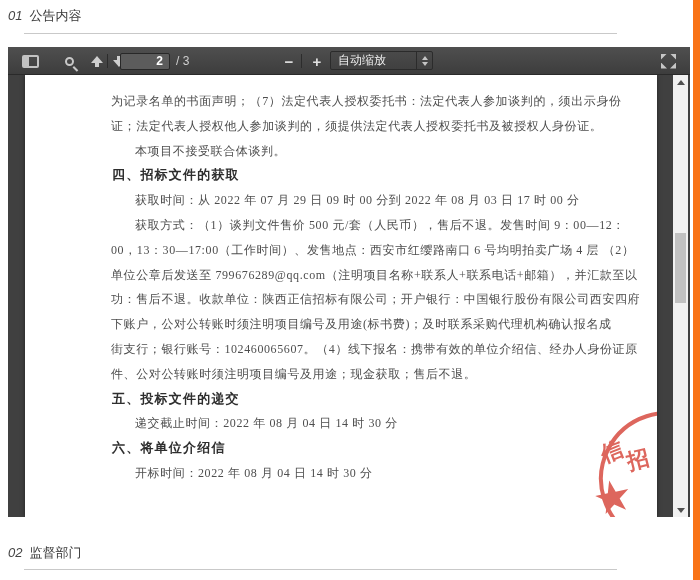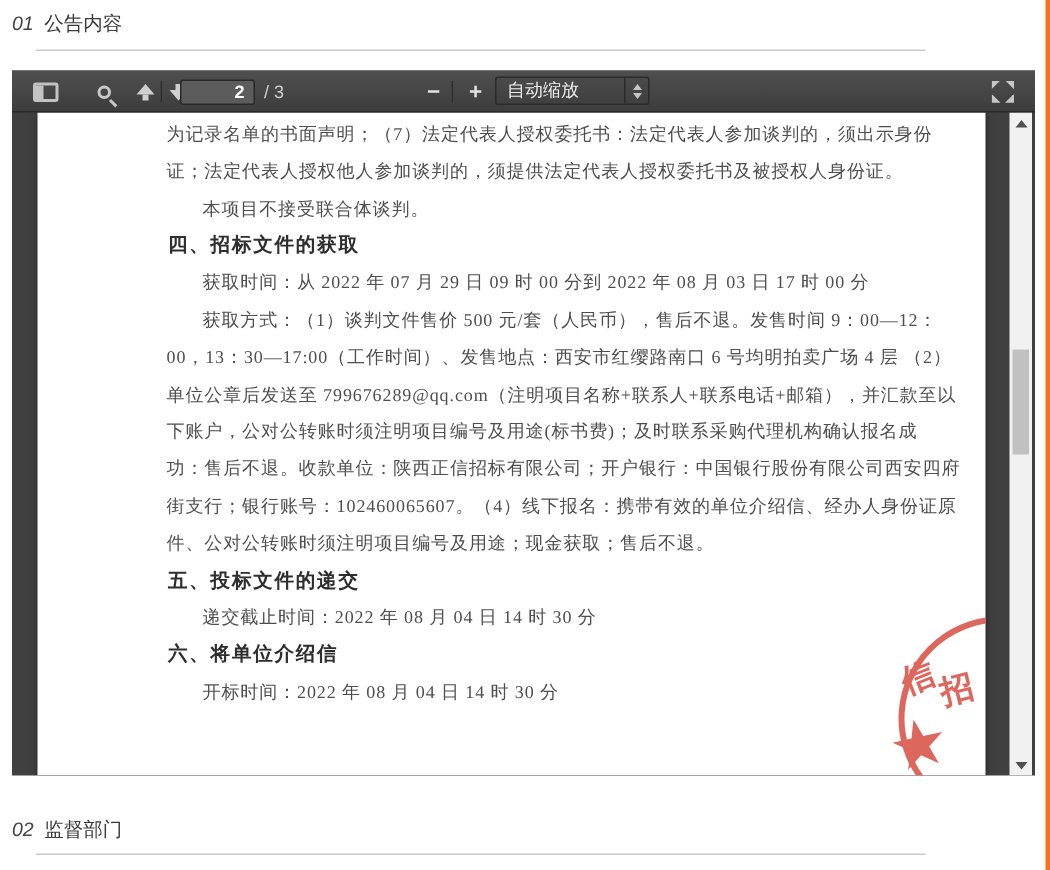--- a/index.html
+++ b/index.html
@@ -1,17 +1,17 @@
 <!DOCTYPE html>
 <html><head>
 <meta charset="utf-8">
 <style>
   * { margin:0; padding:0; box-sizing:border-box; }
   html,body { width:700px; height:580px; background:#fff; font-family:"Liberation Sans", sans-serif; overflow:hidden; }
-  .screen { position:relative; width:700px; height:580px; background:#fff; border-right:3px solid #f97316; }
+  .screen { position:relative; width:700px; height:580px; background:#fff; border-right:7px solid #f97316; }
 
   
   .sec-header { position:absolute; left:8px; font-size:13px; color:#3a3a3a; white-space:nowrap; }
   .sec-header .num { font-style:italic; color:#444; margin-right:7px; }
   .sec-rule { position:absolute; left:24px; width:593px; height:0; border-top:1px solid #c9c9c9; }
 
   
   .viewer { position:absolute; left:8px; top:47px; width:682px; height:470px; background:#404040; }
   .toolbar { position:relative; width:100%; height:28px;
     background:linear-gradient(#4f4f4f,#3d3d3d); border-bottom:1px solid #2a2a2a; }
@@ -59,21 +59,21 @@
   .icon-expand .sq.a { clip-path:polygon(0 0,100% 0,0 100%); }
   .icon-expand .sq.b { clip-path:polygon(0 0,100% 0,100% 100%); }
   .icon-expand .sq.c { clip-path:polygon(0 0,100% 100%,0 100%); }
   .icon-expand .sq.d { clip-path:polygon(100% 0,100% 100%,0 100%); }
 
   
   .content { position:relative; width:100%; height:442px; overflow:hidden; }
   .pdf-page { position:absolute; left:17px; top:0; width:632px; height:442px; background:#fff; overflow:hidden;
     box-shadow:0 0 4px rgba(0,0,0,.5); }
 
-  .doc-lines { position:absolute; left:86px; top:2px; width:540px; }
+  .doc-lines { position:absolute; left:86px; top:14px; width:540px; }
   .doc-line { white-space:nowrap; height:24.8px; line-height:24.8px; font-size:12px; letter-spacing:0.6px;
     color:#4e4e4e; font-family:"Liberation Serif","DejaVu Serif",serif; }
   .doc-line.para { padding-left:24px; }
   .doc-line.head { font-family:"Liberation Sans","DejaVu Sans",sans-serif; font-weight:bold; font-size:13px;
     color:#2e2e2e; letter-spacing:1.2px; padding-left:1px; }
 
   
   .seal { position:absolute; left:560px; top:330px; width:160px; height:170px; pointer-events:none; opacity:.82; }
   .seal-circle { position:absolute; left:14px; top:6px; width:136px; height:136px; border:4px solid #d6453a; border-radius:50%; transform:rotate(-18deg); }
   .seal-char { position:absolute; color:#d6453a; font-weight:bold; font-family:"Liberation Serif",serif; }
@@ -153,22 +153,22 @@
       <div class="pdf-page">
         <div class="doc-lines">
             <div class="doc-line cont">为记录名单的书面声明；（7）法定代表人授权委托书：法定代表人参加谈判的，须出示身份</div>
             <div class="doc-line cont">证；法定代表人授权他人参加谈判的，须提供法定代表人授权委托书及被授权人身份证。</div>
             <div class="doc-line para">本项目不接受联合体谈判。</div>
             <div class="doc-line head">四、招标文件的获取</div>
             <div class="doc-line para">获取时间：从 2022 年 07 月 29 日 09 时 00 分到 2022 年 08 月 03 日 17 时 00 分</div>
             <div class="doc-line para">获取方式：（1）谈判文件售价 500 元/套（人民币），售后不退。发售时间 9：00—12：</div>
             <div class="doc-line cont">00，13：30—17:00（工作时间）、发售地点：西安市红缨路南口 6 号均明拍卖广场 4 层 （2）</div>
             <div class="doc-line cont">单位公章后发送至 799676289@qq.com（注明项目名称+联系人+联系电话+邮箱），并汇款至以</div>
+            <div class="doc-line cont">功：售后不退。收款单位：陕西正信招标有限公司；开户银行：中国银行股份有限公司西安四府</div>
             <div class="doc-line cont">下账户，公对公转账时须注明项目编号及用途(标书费)；及时联系采购代理机构确认报名成</div>
-            <div class="doc-line cont">功：售后不退。收款单位：陕西正信招标有限公司；开户银行：中国银行股份有限公司西安四府</div>
             <div class="doc-line cont">街支行；银行账号：102460065607。（4）线下报名：携带有效的单位介绍信、经办人身份证原</div>
             <div class="doc-line cont">件、公对公转账时须注明项目编号及用途；现金获取；售后不退。</div>
             <div class="doc-line head">五、投标文件的递交</div>
             <div class="doc-line para">递交截止时间：2022 年 08 月 04 日 14 时 30 分</div>
             <div class="doc-line head">六、将单位介绍信</div>
             <div class="doc-line para">开标时间：2022 年 08 月 04 日 14 时 30 分</div>
           </div>
 
         <div class="seal">
           <div class="seal-circle"></div>

